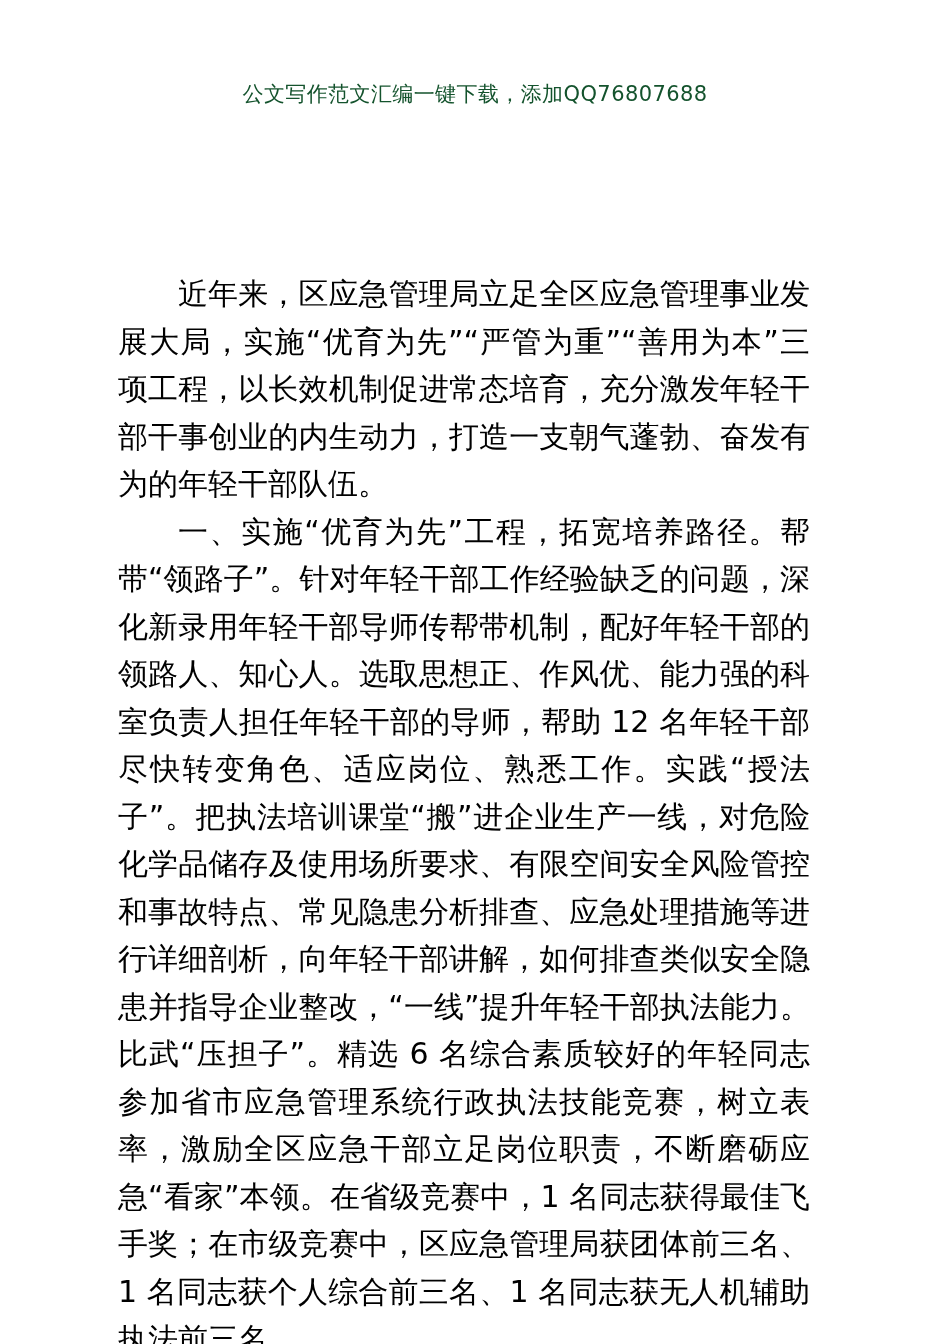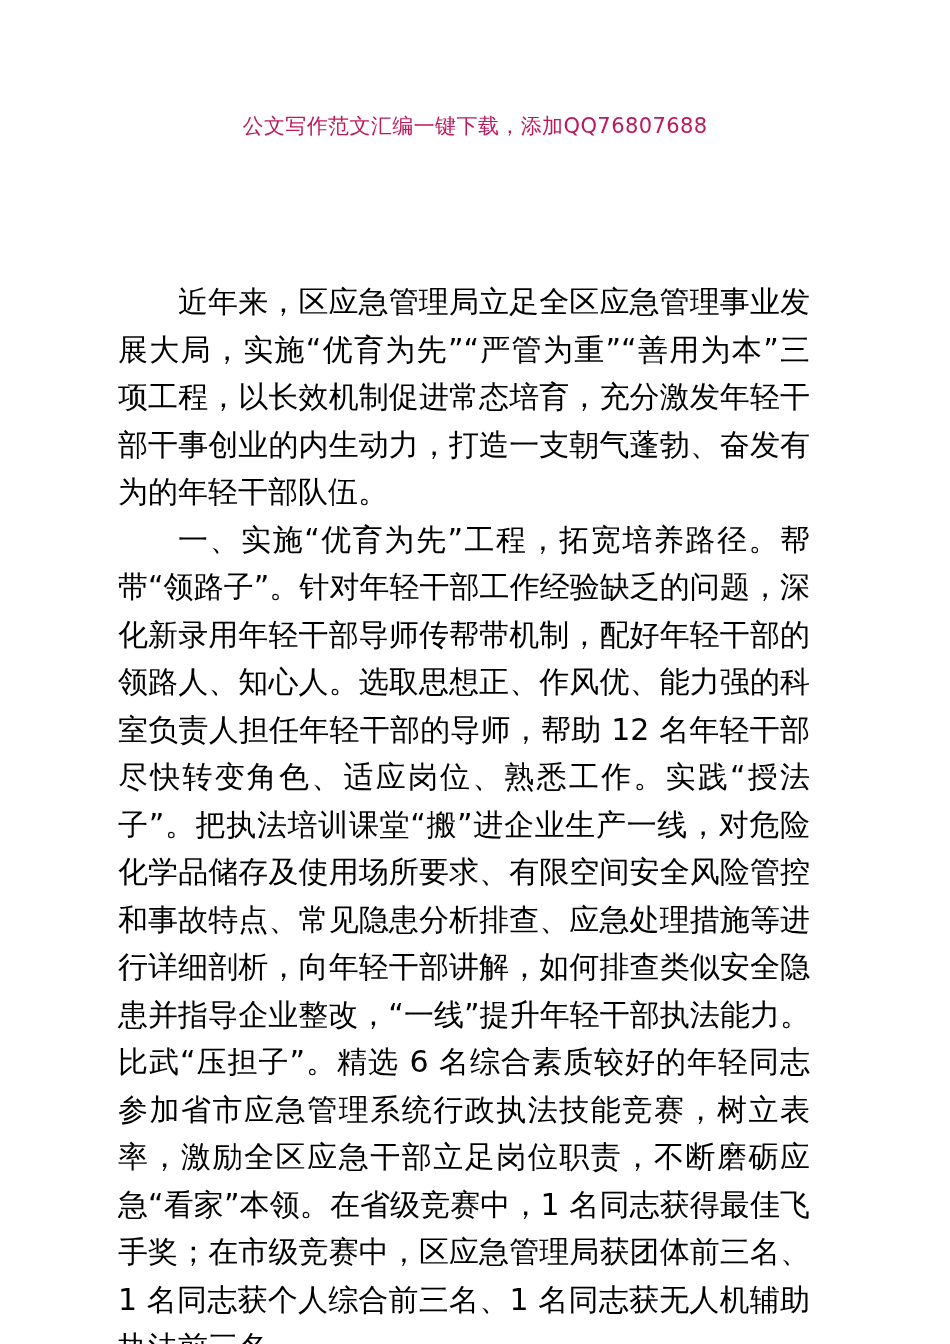--- a/index.html
+++ b/index.html
@@ -24,27 +24,26 @@
     box-sizing: border-box;
   }
 
   
   .promo-header {
     position: absolute;
     top: 80px;
     left: 0;
     width: 950px;
     text-align: center;
-    color: #be185d;
+    color: #14532d;
     font-size: 21px;
     font-weight: 400;
     letter-spacing: 0.4px;
     line-height: 28px;
     white-space: nowrap;
-    margin-top: 32px;
   }
 
   
   .doc-title {
     position: absolute;
     top: 172px;
     left: 0;
     width: 950px;
     text-align: center;
     font-size: 36px;
@@ -61,21 +60,21 @@
     left: 118px;
     width: 692px;
   }
 
   .para {
     font-size: 30px;
     line-height: 47.5px;
     text-align: justify;
     text-justify: inter-ideograph;
     text-indent: 60px;
-    margin: 16px 0 0 0;
+    margin: 8px 0 0 0;
     letter-spacing: 0px;
     color: #000000;
     word-break: break-all;
   }
 
   .para + .para {
     margin-top: 0px;
   }
 </style>
 </head>

